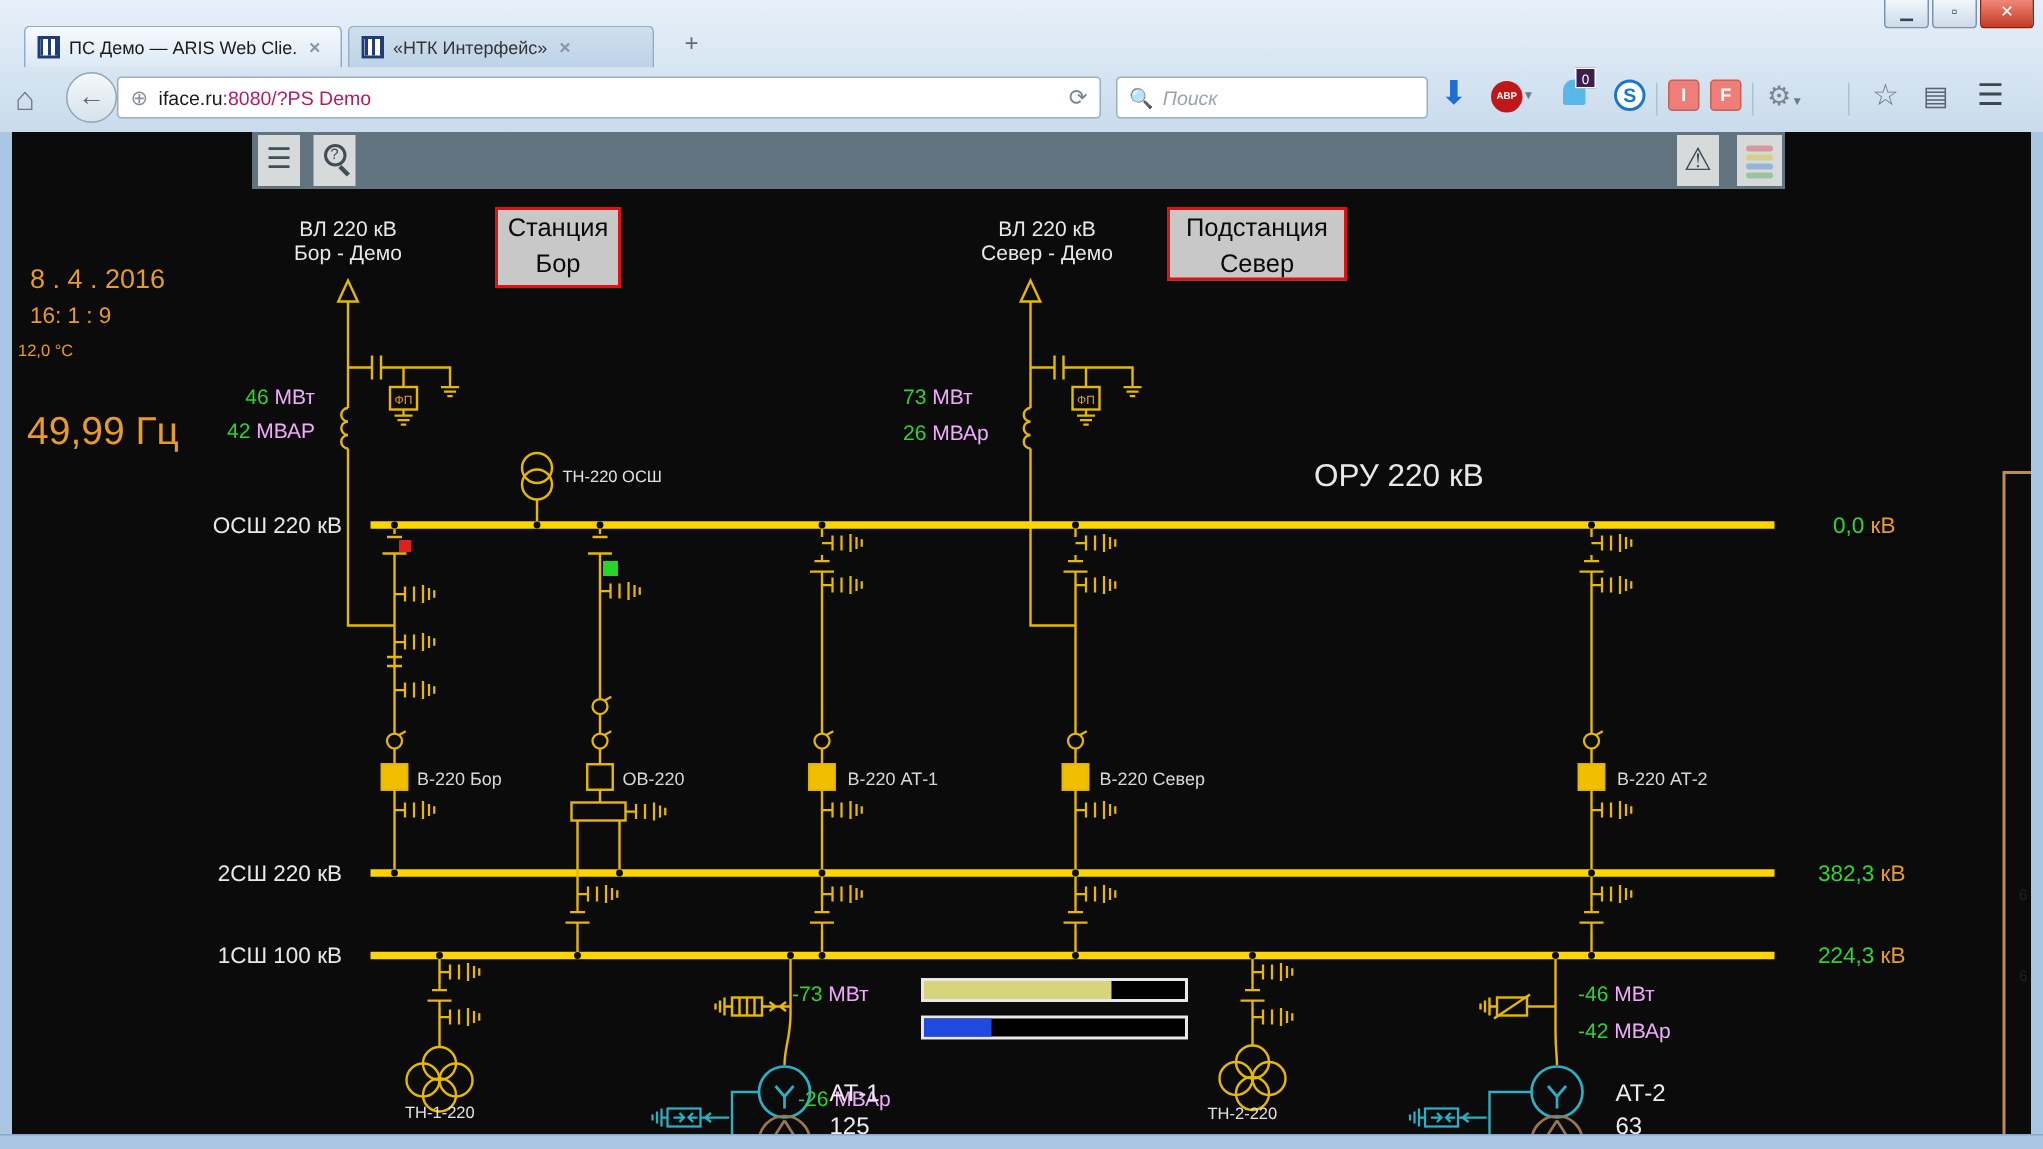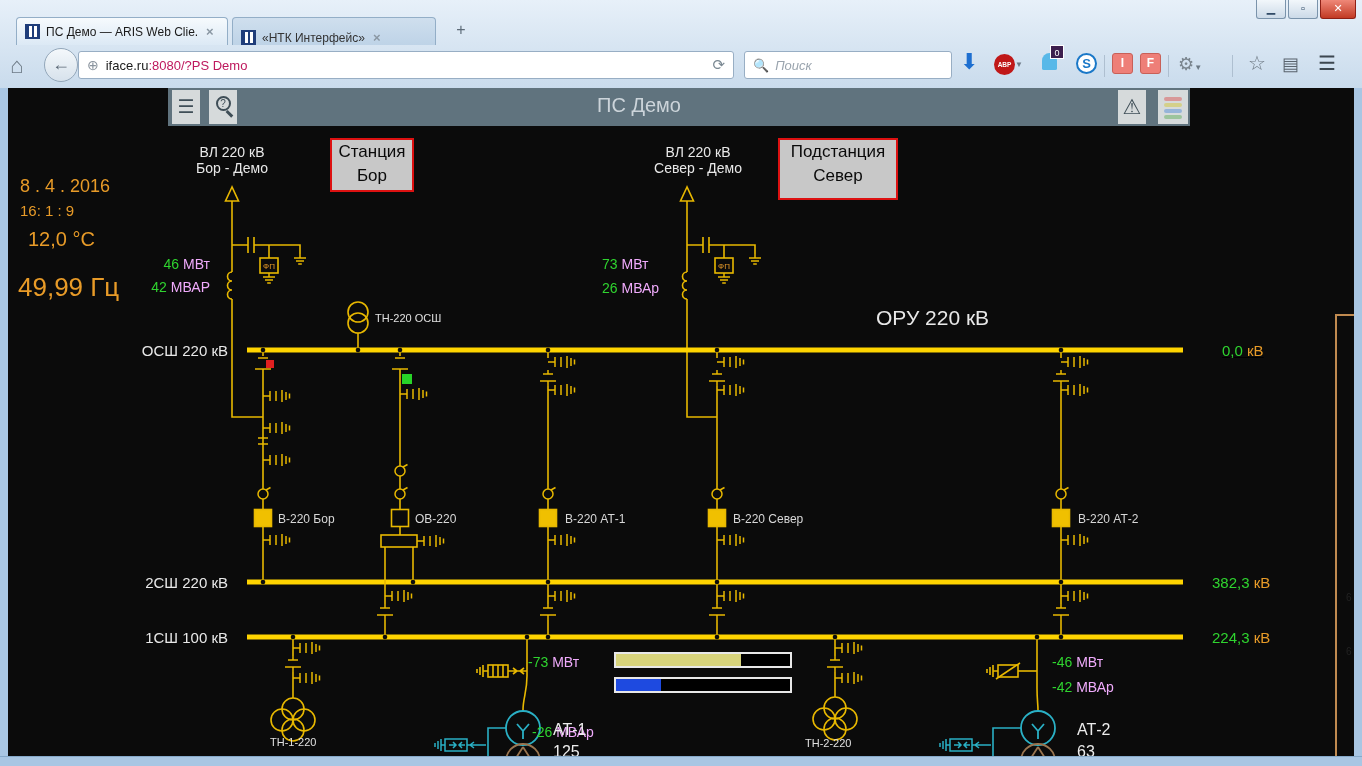--- a/index.html
+++ b/index.html
@@ -8,21 +8,21 @@
             background:#0b0b0b; font-family:"Liberation Sans", sans-serif; }
   .abs { position:absolute; }
 
   
   .chrome { position:absolute; left:0; top:0; width:1362px; height:88px;
             background:linear-gradient(#e7f0f9, #c9dbec); z-index:4; }
   .tab { position:absolute; top:17px; height:28px; display:flex; align-items:center;
          padding:0 8px; font-size:12px; color:#1a1a1a; border:1px solid #93aec7;
          border-bottom:none; border-radius:4px 4px 0 0; cursor:default; }
   .tab.active { background:linear-gradient(#f6fafd,#dce9f5); z-index:2; }
-  .tab.inactive { background:linear-gradient(#cfdfee,#bed3e7); color:#333;align-items:flex-end; }
+  .tab.inactive { background:linear-gradient(#cfdfee,#bed3e7); color:#333; }
   .favicon { width:15px; height:15px; border:2px solid #1f3d7a; background:#fff;
              margin-right:6px; display:inline-block;
              background-image:repeating-linear-gradient(90deg,#1f3d7a 0 2px,#fff 2px 5px); }
   .tab-title { max-width:152px; overflow:hidden; white-space:nowrap; }
   .tab-close { margin-left:8px; color:#8a97a3; font-size:13px; font-weight:bold; }
   .newtab { position:absolute; top:21px; left:448px; width:26px; height:22px;
             text-align:center; font-size:16px; color:#5d6b78; }
   .navbar { position:absolute; left:0; top:45px; width:1362px; height:43px; }
   .field { position:absolute; background:#fff; border:1px solid #98aec4;
            border-radius:3px; height:28px; top:6px; display:flex; align-items:center; }
@@ -167,50 +167,49 @@
   <div class="edge-digit" style="left:1346px; top:592px;">6</div>
   <div class="edge-digit" style="left:1346px; top:646px;">6</div>
 
   <div class="page">
 
     <div class="scada-hdr">
       <div class="hdr-btn icon-list" style="left:4px;">☰</div>
       <div class="hdr-btn" style="left:41px;">
           <div class="mag">?</div>
         </div>
-      <div class="hdr-title">ПС Демо</div>
       <div class="hdr-btn warn" style="left:950px;">⚠</div>
       <div class="hdr-btn" style="left:990px; width:30px;">
         <div class="alarm-rows">
           <i style="background:#d89898;"></i>
             <i style="background:#d4d08a;"></i>
           <i style="background:#96b4d8;"></i>
             <i style="background:#9cc49c;"></i>
         </div>
       </div>
     </div>
 
     <div class="lbl orange" style="left:12px; top:88px; font-size:18px;">8 . 4 . 2016</div>
     <div class="lbl orange" style="left:12px; top:114px; font-size:15px;">16: 1 : 9</div>
-    <div class="lbl orange" style="left:20px; top:140px; font-size:20px;">12,0 °C</div>
+    <div class="lbl orange" style="left:4px; top:140px; font-size:11px;">12,0 °C</div>
     <div class="lbl orange" style="left:10px; top:184px; font-size:26px;">49,99 Гц</div>
 
     <div class="vl-lbl" style="left:154px; top:56px;">
       <span style="display:block;">ВЛ 220 кВ</span>
       <span style="display:block;">Бор - Демо</span>
     </div>
     <div class="nav-btn" style="left:322px; top:50px; width:84px; height:54px;">
       <span style="display:block;">Станция</span>
       <span style="display:block;">Бор</span>
     </div>
     <div class="vl-lbl" style="left:620px; top:56px;">
       <span style="display:block;">ВЛ 220 кВ</span>
       <span style="display:block;">Север - Демо</span>
     </div>
-    <div class="nav-btn" style="left:770px; top:50px; width:120px; height:62px;">
+    <div class="nav-btn" style="left:770px; top:50px; width:120px; height:49px;">
       <span style="display:block;">Подстанция</span>
       <span style="display:block;">Север</span>
     </div>
 
     <div class="meas" style="left:120px; top:168px; width:82px; text-align:right;">
       <span class="v">46</span> <span class="u">МВт</span></div>
     <div class="meas" style="left:120px; top:191px; width:82px; text-align:right;">
       <span class="v">42</span> <span class="u">МВАР</span></div>
     <div class="meas" style="left:594px; top:168px;">
       <span class="v">73</span> <span class="u">МВт</span></div>

